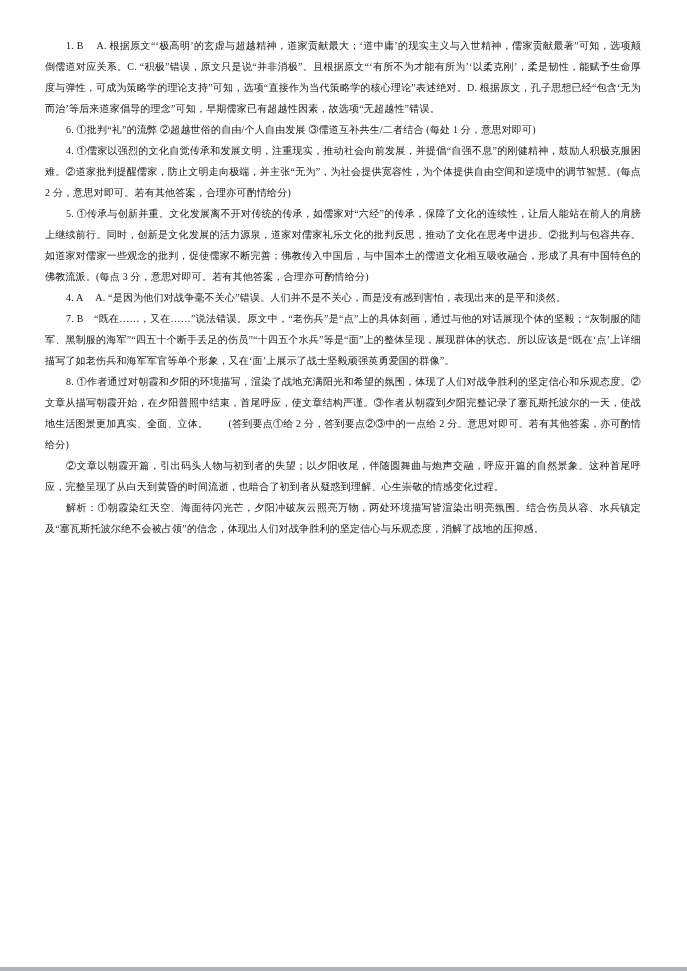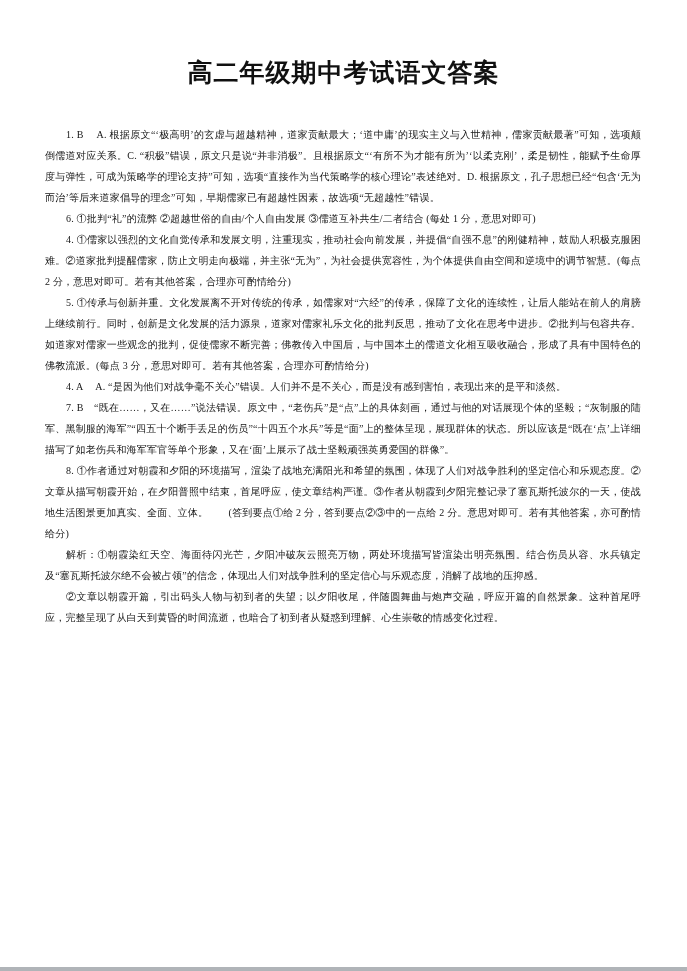--- a/index.html
+++ b/index.html
@@ -45,26 +45,25 @@
     bottom: 0;
     width: 100%;
     height: 4px;
     background: #b0b4b8;
   }
 </style>
 </head>
 <body>
 
 <div class="page">
-  <h1 class="doc-title">高二年级期中考试语文答案</h1>
   <div class="content">
       <p class="para">1. B　 A. 根据原文“‘极高明’的玄虚与超越精神，道家贡献最大；‘道中庸’的现实主义与入世精神，儒家贡献最著”可知，选项颠倒儒道对应关系。C. “积极”错误，原文只是说“并非消极”。且根据原文“‘有所不为才能有所为’‘以柔克刚’，柔是韧性，能赋予生命厚度与弹性，可成为策略学的理论支持”可知，选项“直接作为当代策略学的核心理论”表述绝对。D. 根据原文，孔子思想已经“包含‘无为而治’等后来道家倡导的理念”可知，早期儒家已有超越性因素，故选项“无超越性”错误。</p>
       <p class="para">6. ①批判“礼”的流弊 ②超越世俗的自由/个人自由发展 ③儒道互补共生/二者结合 (每处 1 分，意思对即可)</p>
       <p class="para">4. ①儒家以强烈的文化自觉传承和发展文明，注重现实，推动社会向前发展，并提倡“自强不息”的刚健精神，鼓励人积极克服困难。②道家批判提醒儒家，防止文明走向极端，并主张“无为”，为社会提供宽容性，为个体提供自由空间和逆境中的调节智慧。(每点 2 分，意思对即可。若有其他答案，合理亦可酌情给分)</p>
       <p class="para">5. ①传承与创新并重。文化发展离不开对传统的传承，如儒家对“六经”的传承，保障了文化的连续性，让后人能站在前人的肩膀上继续前行。同时，创新是文化发展的活力源泉，道家对儒家礼乐文化的批判反思，推动了文化在思考中进步。②批判与包容共存。如道家对儒家一些观念的批判，促使儒家不断完善；佛教传入中国后，与中国本土的儒道文化相互吸收融合，形成了具有中国特色的佛教流派。(每点 3 分，意思对即可。若有其他答案，合理亦可酌情给分)</p>
       <p class="para">4. A　 A. “是因为他们对战争毫不关心”错误。人们并不是不关心，而是没有感到害怕，表现出来的是平和淡然。</p>
       <p class="para">7. B　“既在……，又在……”说法错误。原文中，“老伤兵”是“点”上的具体刻画，通过与他的对话展现个体的坚毅；“灰制服的陆军、黑制服的海军”“四五十个断手丢足的伤员”“十四五个水兵”等是“面”上的整体呈现，展现群体的状态。所以应该是“既在‘点’上详细描写了如老伤兵和海军军官等单个形象，又在‘面’上展示了战士坚毅顽强英勇爱国的群像”。</p>
       <p class="para">8. ①作者通过对朝霞和夕阳的环境描写，渲染了战地充满阳光和希望的氛围，体现了人们对战争胜利的坚定信心和乐观态度。②文章从描写朝霞开始，在夕阳普照中结束，首尾呼应，使文章结构严谨。③作者从朝霞到夕阳完整记录了塞瓦斯托波尔的一天，使战地生活图景更加真实、全面、立体。　　(答到要点①给 2 分，答到要点②③中的一点给 2 分。意思对即可。若有其他答案，亦可酌情给分)</p>
+      <p class="para">②文章以朝霞开篇，引出码头人物与初到者的失望；以夕阳收尾，伴随圆舞曲与炮声交融，呼应开篇的自然景象。这种首尾呼应，完整呈现了从白天到黄昏的时间流逝，也暗合了初到者从疑惑到理解、心生崇敬的情感变化过程。</p>
       <p class="para">解析：①朝霞染红天空、海面待闪光芒，夕阳冲破灰云照亮万物，两处环境描写皆渲染出明亮氛围。结合伤员从容、水兵镇定及“塞瓦斯托波尔绝不会被占领”的信念，体现出人们对战争胜利的坚定信心与乐观态度，消解了战地的压抑感。</p>
-      <p class="para">②文章以朝霞开篇，引出码头人物与初到者的失望；以夕阳收尾，伴随圆舞曲与炮声交融，呼应开篇的自然景象。这种首尾呼应，完整呈现了从白天到黄昏的时间流逝，也暗合了初到者从疑惑到理解、心生崇敬的情感变化过程。</p>
     </div>
   <div class="page-bottom-edge"></div>
 </div>
 
 </body></html>

